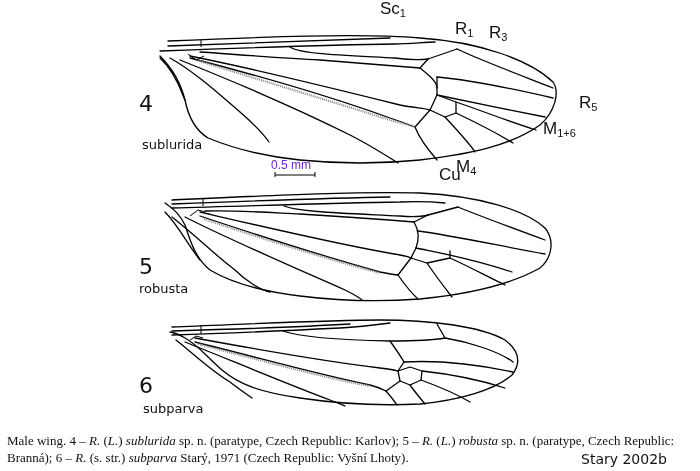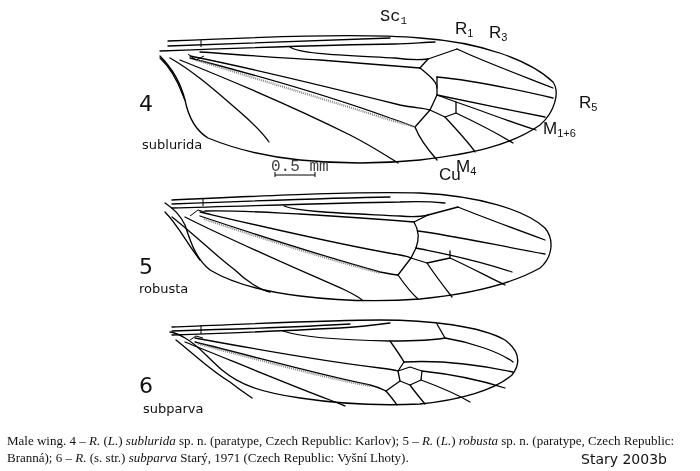--- a/index.html
+++ b/index.html
@@ -6,21 +6,21 @@
   body { width:700px; height:471px; position:relative; overflow:hidden; font-family:"Liberation Sans", sans-serif; }
   #stage { position:absolute; left:0; top:0; width:700px; height:471px; }
   .wing-svg { position:absolute; left:0; top:0; }
   .vein { fill:none; stroke:#000; stroke-width:1.3; stroke-linecap:round; stroke-linejoin:round; }
   .vein-thin { fill:none; stroke:#000; stroke-width:1; }
   .vein-dotted { fill:none; stroke:#888; stroke-width:2.2; stroke-dasharray:1 1; }
   .fig-num { position:absolute; font-family:"DejaVu Sans", sans-serif; font-size:22px; color:#111; line-height:1; }
   .species { position:absolute; font-family:"DejaVu Sans", sans-serif; font-size:13px; color:#111; line-height:1; }
   .vlabel { position:absolute; font-family:"Liberation Sans", sans-serif; font-size:17px; color:#111; line-height:1; white-space:nowrap; }
   .vlabel sub { font-size:11px; vertical-align:-3px; }
-  .scale { position:absolute; left:271px; top:158px; font-family:Liberation Mono, monospace; font-size:16px; color:#404040; }
+  .scale { position:absolute; left:271px; top:158px; font-family:Liberation Sans, sans-serif; font-size:12px; color:#6d28d9; }
   .caption { position:absolute; left:7px; top:432px; width:690px; font-family:"Liberation Serif", serif; font-size:13px; line-height:17px; color:#111; }
   .caption i { font-style:italic; }
   .credit { position:absolute; left:581px; top:451px; font-family:"DejaVu Sans", sans-serif; font-size:14px; color:#111; }
 </style>
 </head>
 <body>
 
 <div id="stage">
 
   <svg class="wing-svg" width="700" height="430" viewBox="0 0 700 430">
@@ -124,26 +124,26 @@
 
   <div class="fig-num" style="left:139px;top:93px;">4</div>
   <div class="species" style="left:142px;top:138px;">sublurida</div>
 
   <div class="fig-num" style="left:139px;top:256px;">5</div>
   <div class="species" style="left:139px;top:282px;">robusta</div>
 
   <div class="fig-num" style="left:139px;top:375px;">6</div>
   <div class="species" style="left:143px;top:402px;">subparva</div>
 
-  <div class="vlabel" style="left:380px;top:8px;font-family:Liberation Mono, monospace;"><span>Sc</span><sub>1</sub></div>
+  <div class="vlabel" style="left:380px;top:0;"><span>Sc</span><sub>1</sub></div>
   <div class="vlabel" style="left:455px;top:20px;"><span>R</span><sub>1</sub></div>
   <div class="vlabel" style="left:489px;top:24px;"><span>R</span><sub>3</sub></div>
   <div class="vlabel" style="left:555px;top:94px;padding-left:24px;"><span>R</span><sub>5</sub></div>
   <div class="vlabel" style="left:543px;top:120px;"><span>M</span><sub>1+6</sub></div>
   <div class="vlabel" style="left:456px;top:158px;"><span>M</span><sub>4</sub></div>
   <div class="vlabel" style="left:439px;top:166px;"><span>Cu</span></div>
 
   <div class="scale">0.5 mm</div>
 
   <div class="caption"><span>Male wing. 4 – </span><i>R.</i><span> (</span><i>L.</i><span>) </span><i>sublurida</i><span> sp. n. (paratype, Czech Republic: Karlov); 5 – </span><i>R.</i><span> (</span><i>L.</i><span>) </span><i>robusta</i><span> sp. n. (paratype, Czech Republic: Branná); 6 – </span><i>R.</i><span> (s. str.) </span><i>subparva</i><span> Starý, 1971 (Czech Republic: Vyšní Lhoty).</span></div>
 
-  <div class="credit">Stary 2003b</div>
+  <div class="credit">Stary 2002b</div>
 </div>
 
 </body></html>

